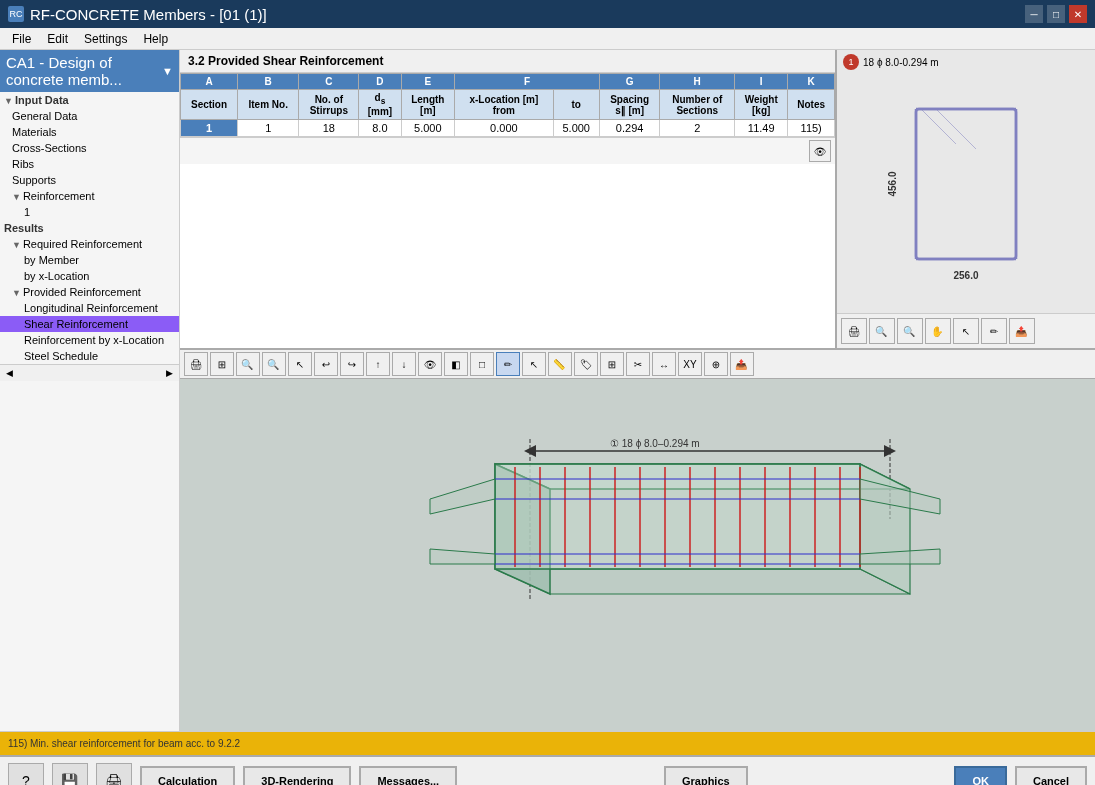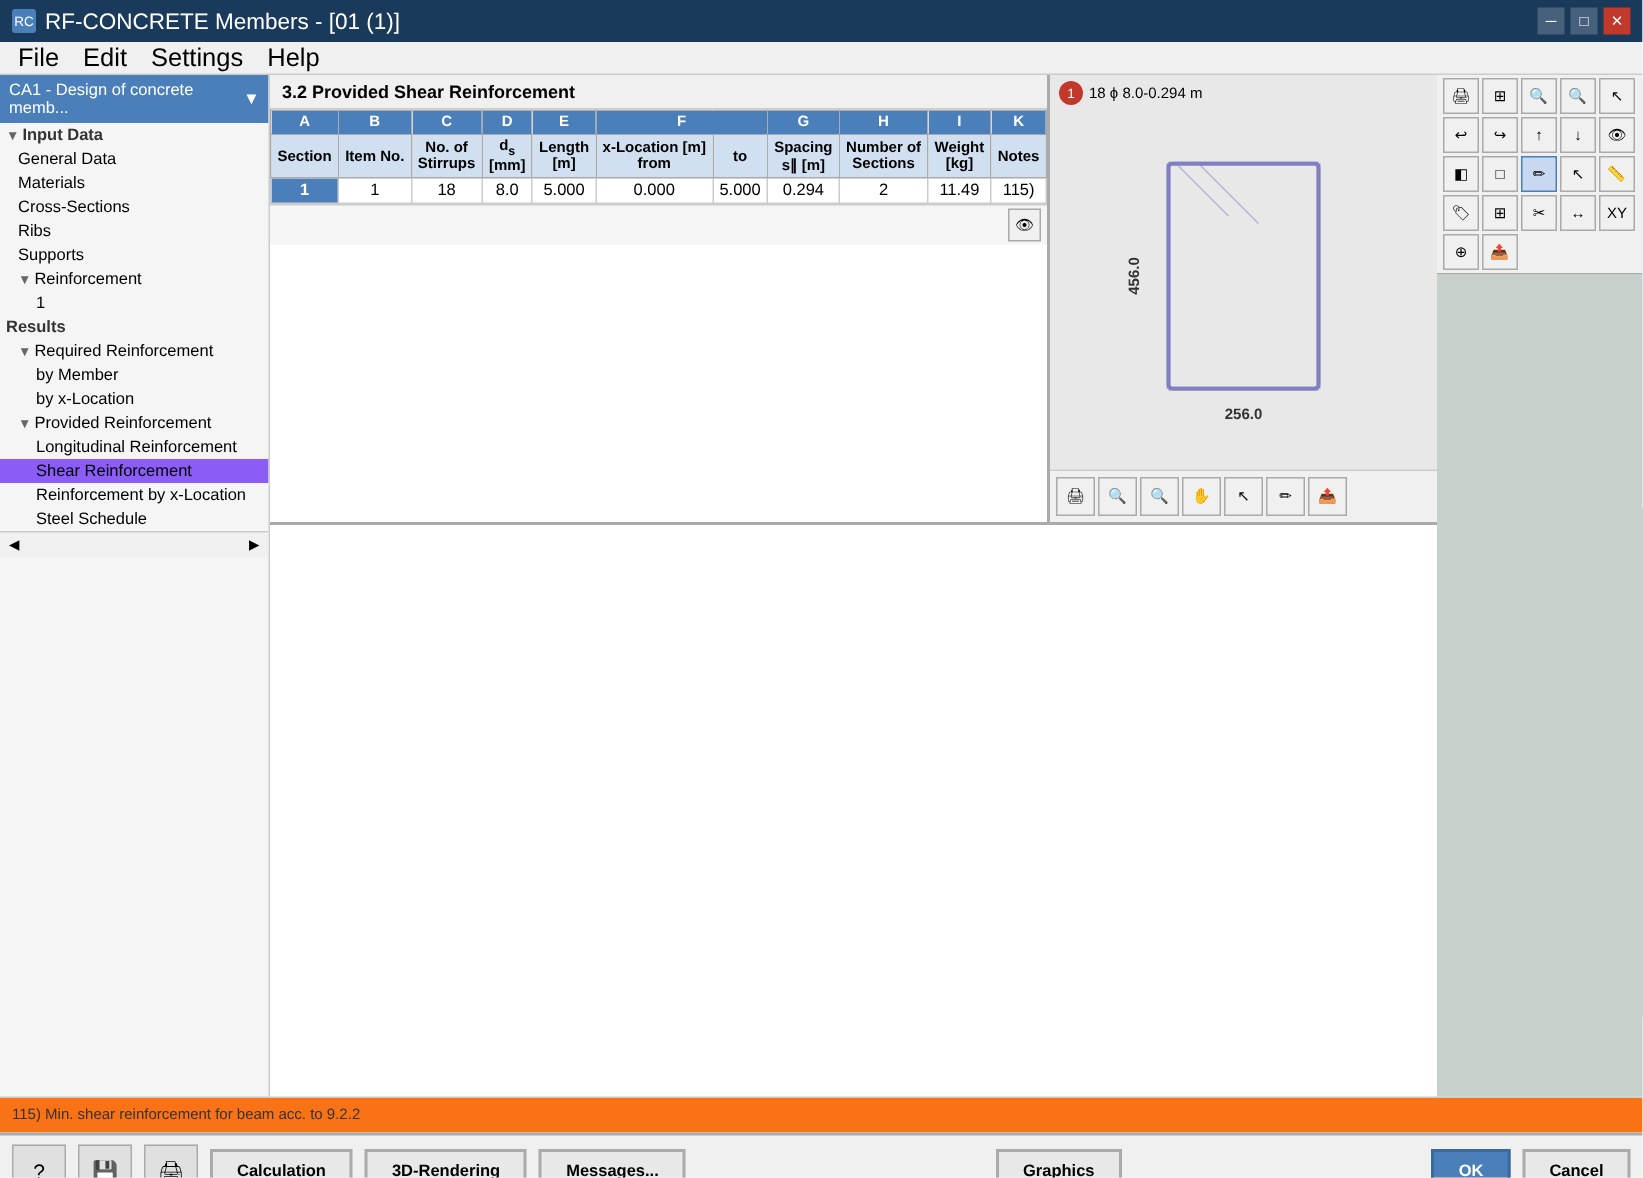--- a/index.html
+++ b/index.html
@@ -9,40 +9,40 @@
     .title-bar { background: #1a3a5c; color: white; height: 28px; display: flex; align-items: center; justify-content: space-between; padding: 0 8px; }
     .title-bar-left { display: flex; align-items: center; gap: 6px; }
     .title-bar-icon { width: 16px; height: 16px; background: #4a7fba; border-radius: 2px; display: flex; align-items: center; justify-content: center; font-size: 9px; color: white; }
     .title-bar-text { font-size: 15px; }
     .title-bar-controls { display: flex; gap: 4px; }
     .title-btn { width: 18px; height: 18px; background: rgba(255,255,255,0.2); border: none; color: white; cursor: pointer; font-size: 10px; display: flex; align-items: center; justify-content: center; }
     .title-btn.close { background: #c0392b; }
 
     
     .menu-bar { background: #f0f0f0; height: 22px; display: flex; align-items: center; padding: 0 4px; border-bottom: 1px solid #ccc; }
-    .menu-item { padding: 2px 8px; font-size: 17px; cursor: pointer; }
+    .menu-item { padding: 2px 8px; font-size: 12px; cursor: pointer; }
 
     
     .main-content { display: flex; height: calc(785px - 28px - 22px - 30px - 24px); }
 
     
     .sidebar { width: 180px; background: #f5f5f5; border-right: 1px solid #ccc; overflow-y: auto; }
     .sidebar-header { background: #4a7fba; color: white; padding: 4px 6px; font-size: 11px; display: flex; align-items: center; justify-content: space-between; }
-    .sidebar-header-text { font-size: 11px; }
+    .sidebar-header-text { font-size: 15px; }
     .tree-item { padding: 2px 6px; cursor: pointer; font-size: 11px; white-space: nowrap; overflow: hidden; text-overflow: ellipsis; }
     .tree-item.section-header { font-weight: bold; color: #333; padding-left: 4px; }
     .tree-item.level1 { padding-left: 12px; }
     .tree-item.level2 { padding-left: 24px; }
     .tree-item.selected { background: #8b5cf6; }
     .tree-expand { color: #666; margin-right: 2px; font-size: 9px; }
     .sidebar-scroll { display: flex; justify-content: space-between; padding: 2px; border-top: 1px solid #ccc; background: #f0f0f0; }
     .scroll-btn { font-size: 9px; cursor: pointer; padding: 1px 4px; }
 
     
-    .right-panel { flex: 1; display: flex; flex-direction: row; background: #fff; }
+    .right-panel { flex: 1; display: flex; flex-direction: column; background: #fff; }
 
     
     .table-section { display: flex; height: 300px; border-bottom: 2px solid #aaa; }
 
     
     .data-table-container { flex: 1; overflow: auto; }
     .data-table-header-bar { background: #f0f0f0; padding: 4px 8px; font-size: 12px; font-weight: bold; border-bottom: 1px solid #ccc; }
 
     table.data-table { border-collapse: collapse; width: 100%; font-size: 11px; }
     table.data-table th { background: #dce8f5; border: 1px solid #aaa; padding: 2px 4px; text-align: center; font-size: 10px; font-weight: bold; position: sticky; top: 0; }
@@ -65,21 +65,21 @@
     .cs-btn { width: 26px; height: 26px; border: 1px solid #aaa; background: #f0f0f0; cursor: pointer; font-size: 10px; display: flex; align-items: center; justify-content: center; }
 
     
     .graphics-section { flex: 1; display: flex; flex-direction: column; background: #d0d8d8; }
     .graphics-toolbar { display: flex; align-items: center; flex-wrap: wrap; padding: 2px 4px; gap: 2px; border-bottom: 1px solid #aaa; background: #f0f0f0; }
     .g-btn { width: 24px; height: 24px; border: 1px solid #aaa; background: #f0f0f0; cursor: pointer; font-size: 10px; display: flex; align-items: center; justify-content: center; }
     .g-btn.active { background: #c8d8f0; border: 1px solid #4a7fba; }
     .graphics-canvas { flex: 1; background: #c8d0cc; position: relative; overflow: hidden; display: flex; align-items: center; justify-content: center; }
 
     
-    .status-bar { height: 24px; background: #f97316; border-top: 1px solid #ccc; padding: 0 8px; display: flex; align-items: center; font-size: 10px; color: #333; }
+    .status-bar { height: 24px; background: #eab308; border-top: 1px solid #ccc; padding: 0 8px; display: flex; align-items: center; font-size: 10px; color: #333; }
 
     
     .bottom-bar { height: 50px; background: #f0f0f0; border-top: 2px solid #aaa; display: flex; align-items: center; padding: 0 8px; gap: 8px; }
     .bottom-icon-btn { width: 36px; height: 36px; border: 1px solid #aaa; background: #e0e0e0; cursor: pointer; display: flex; align-items: center; justify-content: center; font-size: 14px; }
     .bottom-action-btn { height: 30px; padding: 0 16px; border: 2px solid #aaa; background: #e8e8e8; cursor: pointer; font-size: 11px; font-weight: bold; }
     .bottom-action-btn.primary { background: #4a7fba; color: white; border-color: #3a6a9a; margin-left: auto; }
     .bottom-action-btn.cancel { background: #e8e8e8; }
 
     
     .btn-spacer { flex: 1; }

